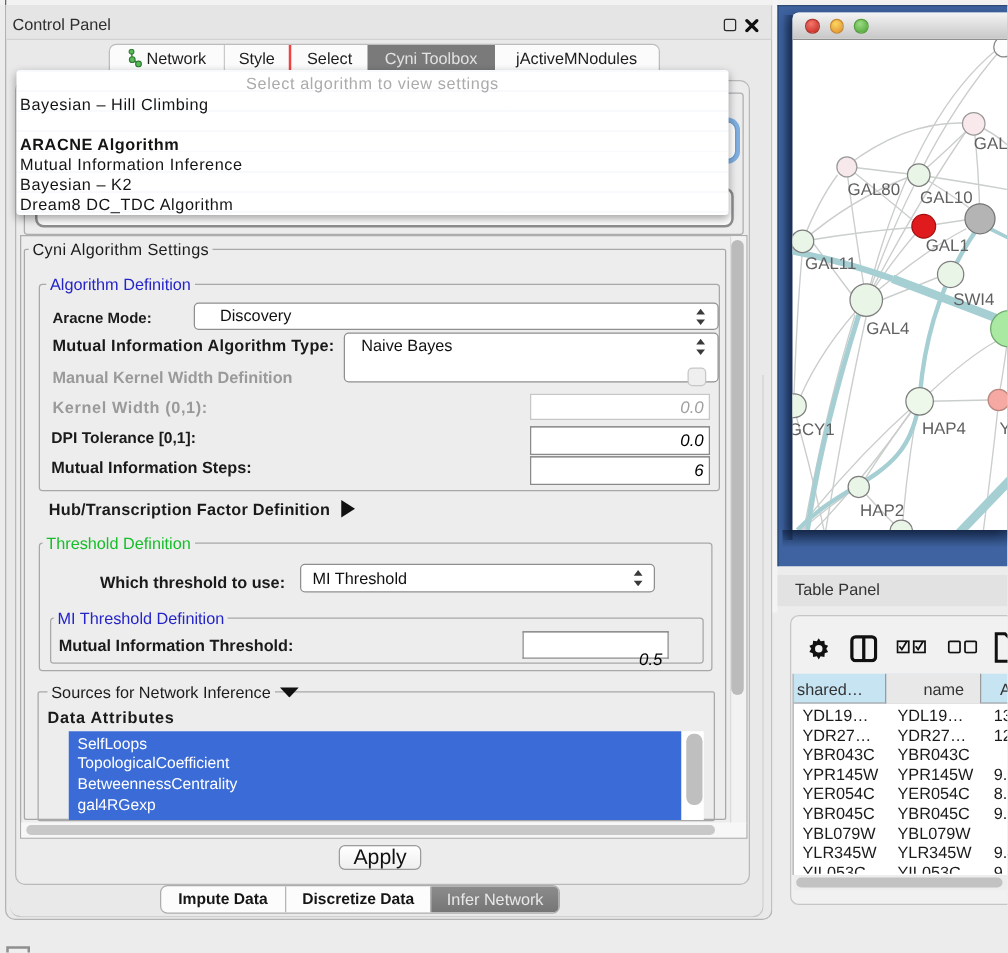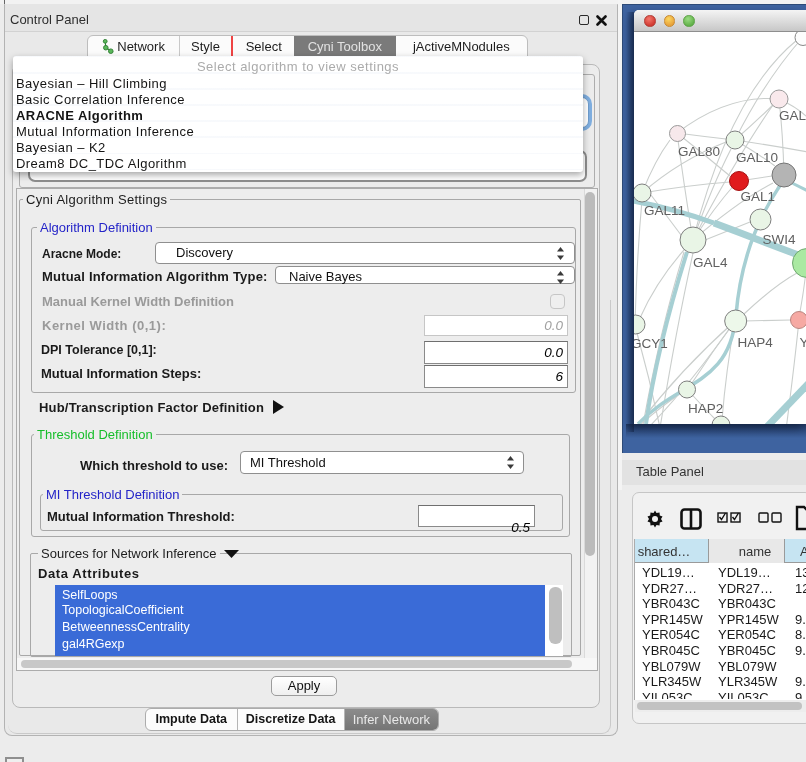--- a/index.html
+++ b/index.html
@@ -65,21 +65,21 @@
 <div class="grptitle" style="left:37px;top:220px"><span class="blue">Algorithm Definition</span></div>
 
 <div class="lbl" style="left:42px;top:247px">Aracne Mode:</div>
 <div class="combo" style="left:155px;top:242px;width:420px;height:22px;line-height:20px;padding-left:20px">Discovery</div>
 <svg class="arrows" style="left:556px;top:247px" width="9" height="13" viewBox="0 0 9 13">
     <path d="M4.5 0 L8 4.5 L1 4.5 Z" fill="#3A3A3A"></path>
     <path d="M4.5 13 L8 8.5 L1 8.5 Z" fill="#3A3A3A"></path>
   </svg>
 
 <div class="lbl" style="left:42px;top:269px;font-size:13px;letter-spacing:0.2px">Mutual Information Algorithm Type:</div>
-<div class="combo" style="left:275px;top:266px;width:300px;height:18px;line-height:20px;padding-left:13px">Naive Bayes</div>
+<div class="combo" style="left:275px;top:266px;width:300px;height:40px;line-height:20px;padding-left:13px">Naive Bayes</div>
 <svg class="arrows" style="left:556px;top:271px" width="9" height="13" viewBox="0 0 9 13">
     <path d="M4.5 0 L8 4.5 L1 4.5 Z" fill="#3A3A3A"></path>
     <path d="M4.5 13 L8 8.5 L1 8.5 Z" fill="#3A3A3A"></path>
   </svg>
 
 <div class="lbl dis" style="left:42px;top:294px;font-size:13px">Manual Kernel Width Definition</div>
 <div class="abs" style="left:550px;top:294px;width:15px;height:15px;background:#EFEFEF;border:1px solid #C6C6C6;border-radius:4px;z-index:5"></div>
 
 <div class="lbl dis" style="left:42px;top:318px;font-size:13px;letter-spacing:0.5px">Kernel Width (0,1):</div>
 <div class="fld" style="left:424px;top:315px;width:144px;height:21px;border-color:#C6C6C6;color:#A0A0A0;font-size:13.5px;padding:2px 4px 0 0">0.0</div>
@@ -119,34 +119,33 @@
 
 <div class="abs" style="left:55px;top:585px;width:508px;height:71px;background:#FFF;z-index:5"></div>
 <div class="abs" style="left:55px;top:585px;width:490px;height:71px;background:#3A6BD7;z-index:6">
   <div style="font-size:12.5px;color:#FFF;padding-left:7px;height:17px;line-height:16px;padding-top:2px">SelfLoops</div>
   <div style="font-size:12.5px;color:#FFF;padding-left:7px;height:17px;line-height:17px">TopologicalCoefficient</div>
   <div style="font-size:12.5px;color:#FFF;padding-left:7px;height:17px;line-height:17px">BetweennessCentrality</div>
   <div style="font-size:12.5px;color:#FFF;padding-left:7px;height:17px;line-height:17px">gal4RGexp</div>
 </div>
 <div class="abs" style="left:549px;top:587px;width:13px;height:57px;background:#BFBFBF;border-radius:6px;z-index:7"></div>
 
-<div class="abs" style="left:271px;top:676px;width:66px;height:20px;background:linear-gradient(#FFFFFF,#EFEFEF);border:1px solid #9C9C9C;border-radius:5px;font-size:13px;color:#111;text-align:center;line-height:18px">Apply</div>
-
-<div class="abs" style="left:145px;top:708px;width:294px;height:23px;background:#FCFCFC;border:1px solid #ACACAC;border-radius:6px;display:flex;overflow:hidden">
+<div class="abs" style="left:271px;top:676px;width:66px;height:20px;background:linear-gradient(#FFFFFF,#EFEFEF);border:1px solid #9C9C9C;border-radius:5px;font-size:17px;color:#111;text-align:center;line-height:18px">Apply</div>
+
+<div class="abs" style="left:128px;top:708px;width:320px;height:23px;background:#FCFCFC;border:1px solid #ACACAC;border-radius:6px;display:flex;overflow:hidden">
   <div style="width:101px;font-size:12.5px;font-weight:bold;color:#161616;line-height:21px;text-align:center;border-right:1px solid #B5B5B5">Impute Data</div>
   <div style="width:118px;font-size:12.5px;font-weight:bold;color:#161616;line-height:21px;text-align:center;border-right:1px solid #B5B5B5">Discretize Data</div>
   <div style="width:103px;font-size:13px;color:#E8E8E8;line-height:21px;text-align:center;background:linear-gradient(#8C8C8C,#757575)">Infer Network</div>
 </div>
 
 <div class="abs" style="left:5px;top:757px;width:19px;height:10px;border:2px solid #8F8F8F;background:#EFEFEF"></div>
 
 <div class="abs" style="left:13px;top:56px;width:570px;height:116px;background:#FFF;background-image:repeating-linear-gradient(180deg, rgba(150,175,215,0.07) 0 1.5px, rgba(255,255,255,0) 1.5px 16.1px);border-radius:3px;box-shadow:0 3px 7px rgba(0,0,0,0.35);z-index:40">
   <div style="position:absolute;left:0;top:3px;width:100%;text-align:center;font-size:13px;letter-spacing:0.5px;color:#ABABAB">Select algorithm to view settings</div>
   <div style="position:absolute;left:3px;top:20px;font-size:13px;letter-spacing:0.45px;color:#141414">Bayesian – Hill Climbing</div>
-  <div style="position:absolute;left:3px;top:36px;font-size:13px;letter-spacing:0.45px;color:#141414">Basic Correlation Inference</div>
   <div style="position:absolute;left:3px;top:52px;font-size:13px;letter-spacing:0.45px;color:#141414;font-weight:bold">ARACNE Algorithm</div>
   <div style="position:absolute;left:3px;top:68px;font-size:13px;letter-spacing:0.45px;color:#141414">Mutual Information Inference</div>
   <div style="position:absolute;left:3px;top:84px;font-size:13px;letter-spacing:0.45px;color:#141414">Bayesian – K2</div>
   <div style="position:absolute;left:3px;top:100px;font-size:13px;letter-spacing:0.45px;color:#141414">Dream8 DC_TDC Algorithm</div>
 </div>
 
 <div class="abs" style="left:618px;top:0;width:4px;height:490px;background:#F4F4F4"></div>
 <div class="abs" style="left:622px;top:4px;width:184px;height:449px;background:#3E63A0;border-top:1px solid #2E4B78;border-left:1px solid #2E4B78"></div>
 
 <div class="abs" style="left:626px;top:424px;width:180px;height:14px;background:linear-gradient(rgba(10,22,48,0.55),rgba(10,22,48,0))"></div>

